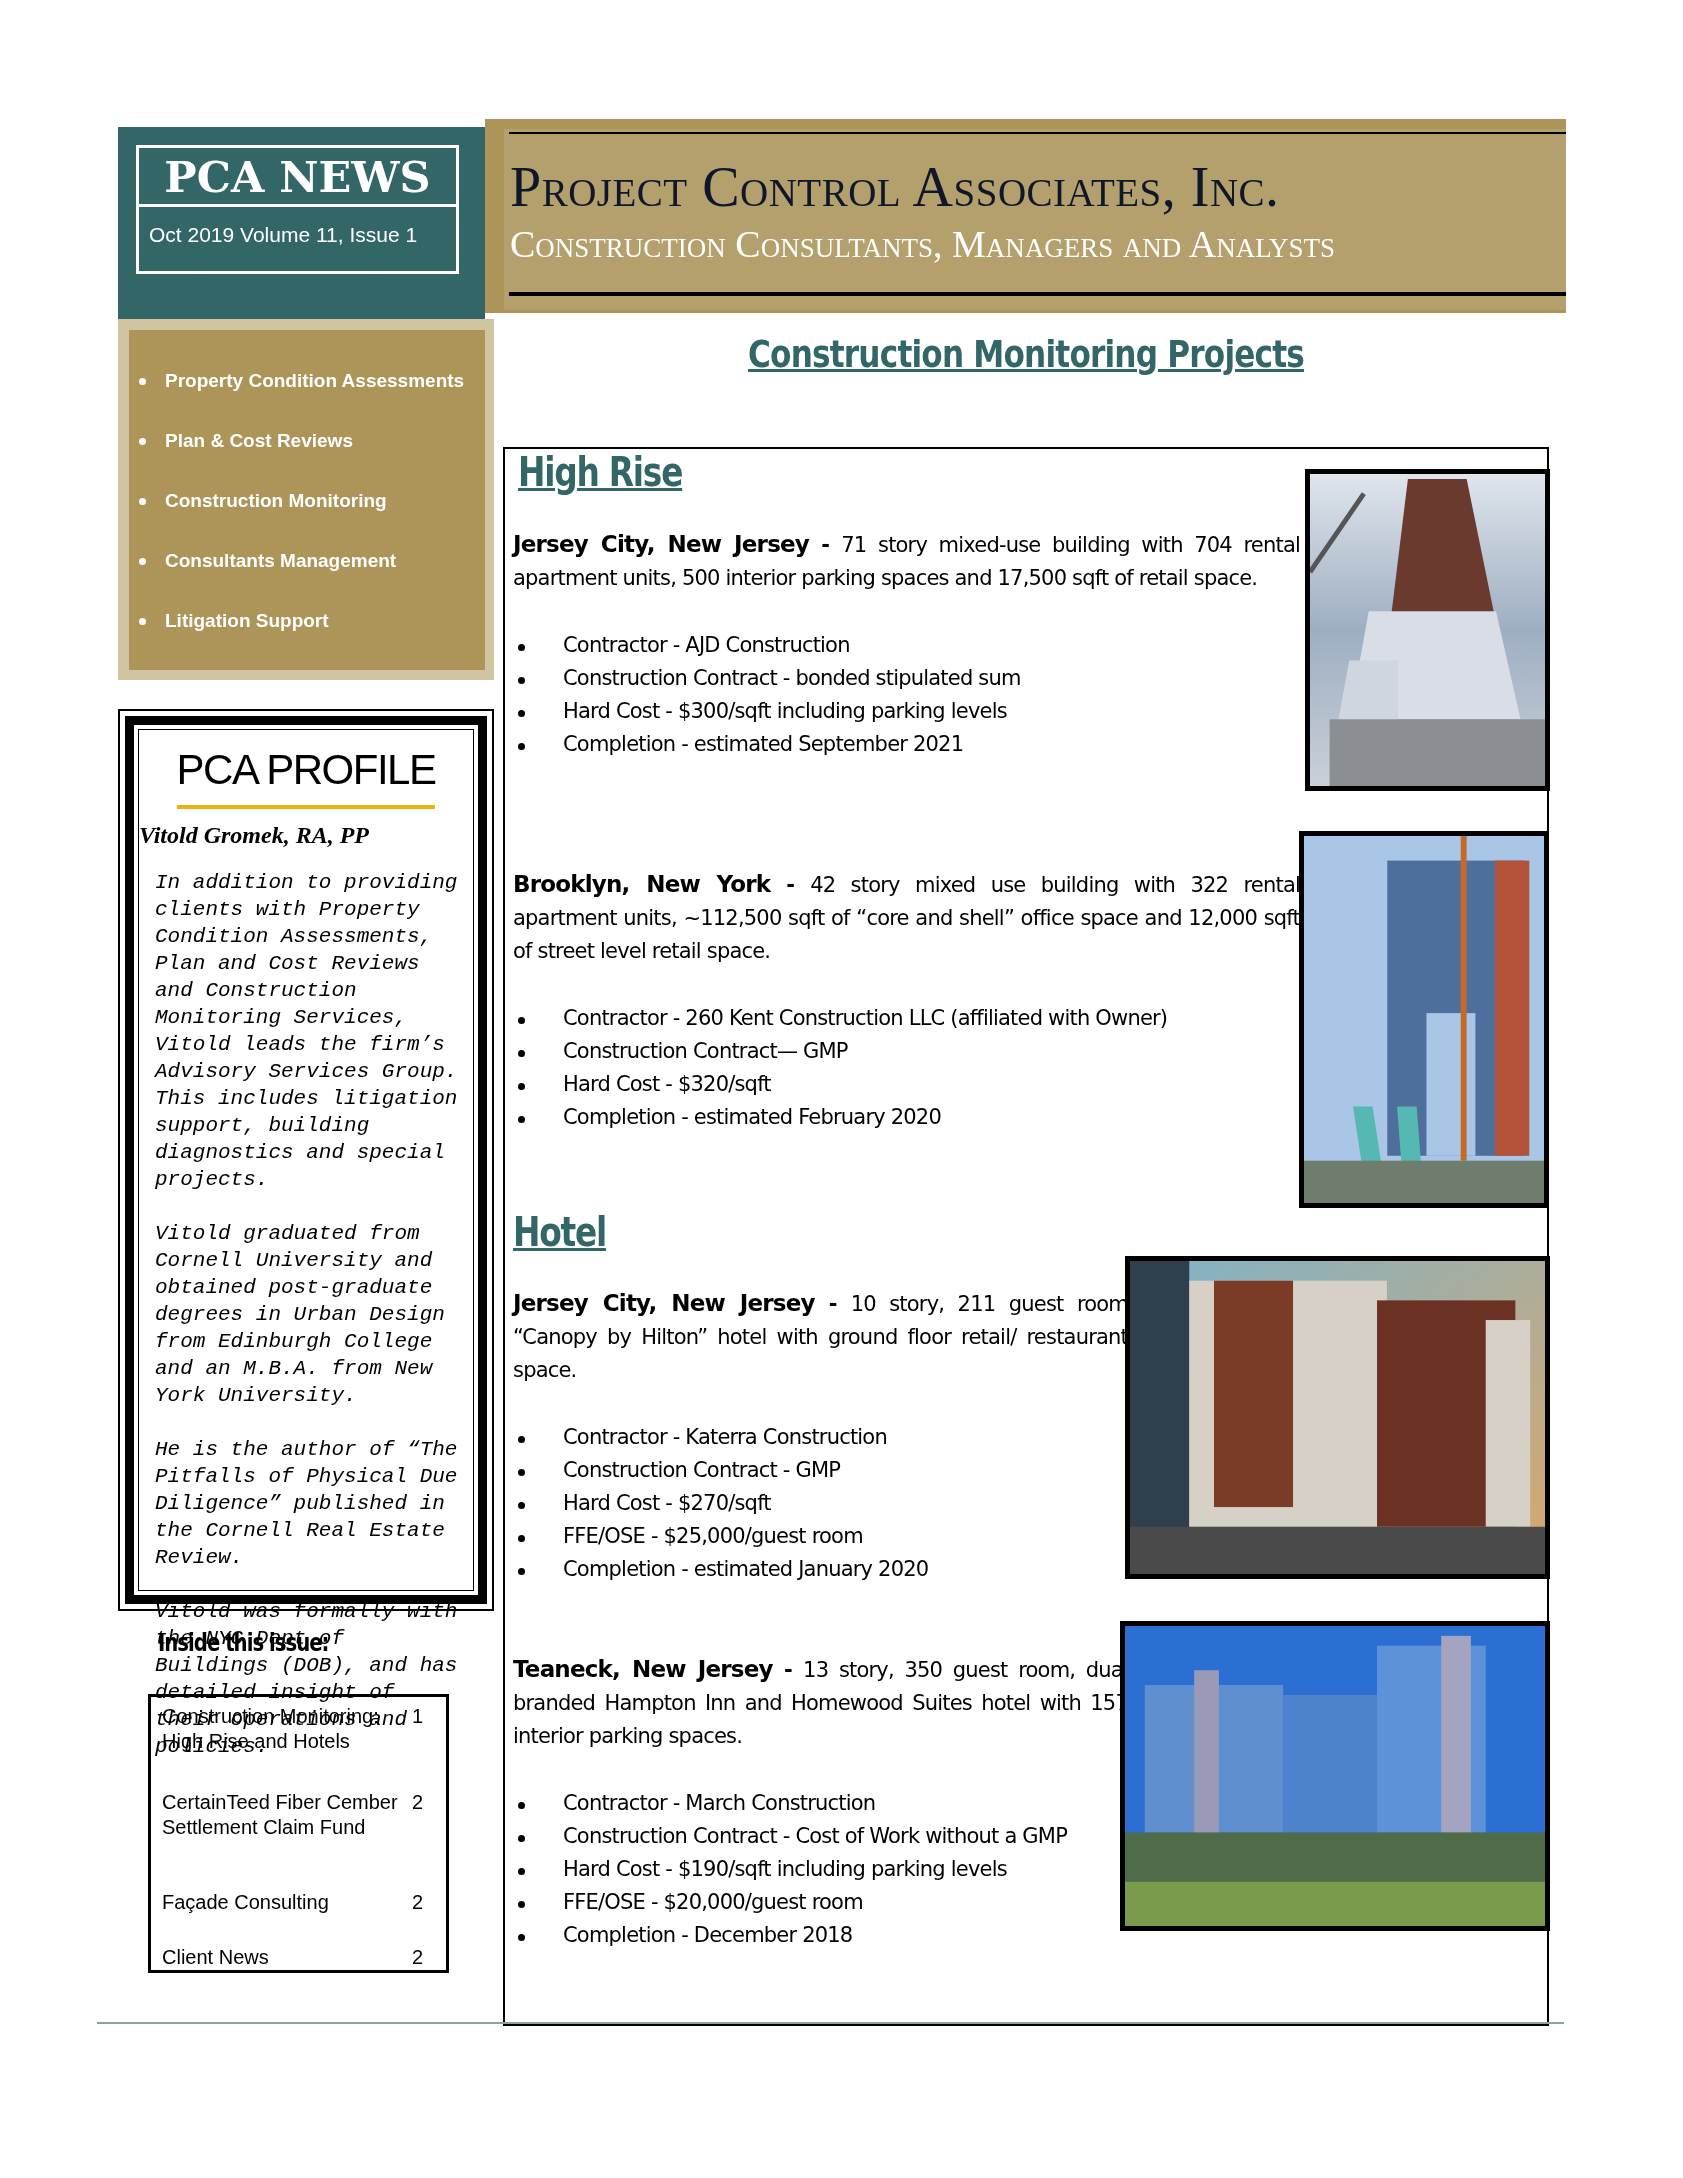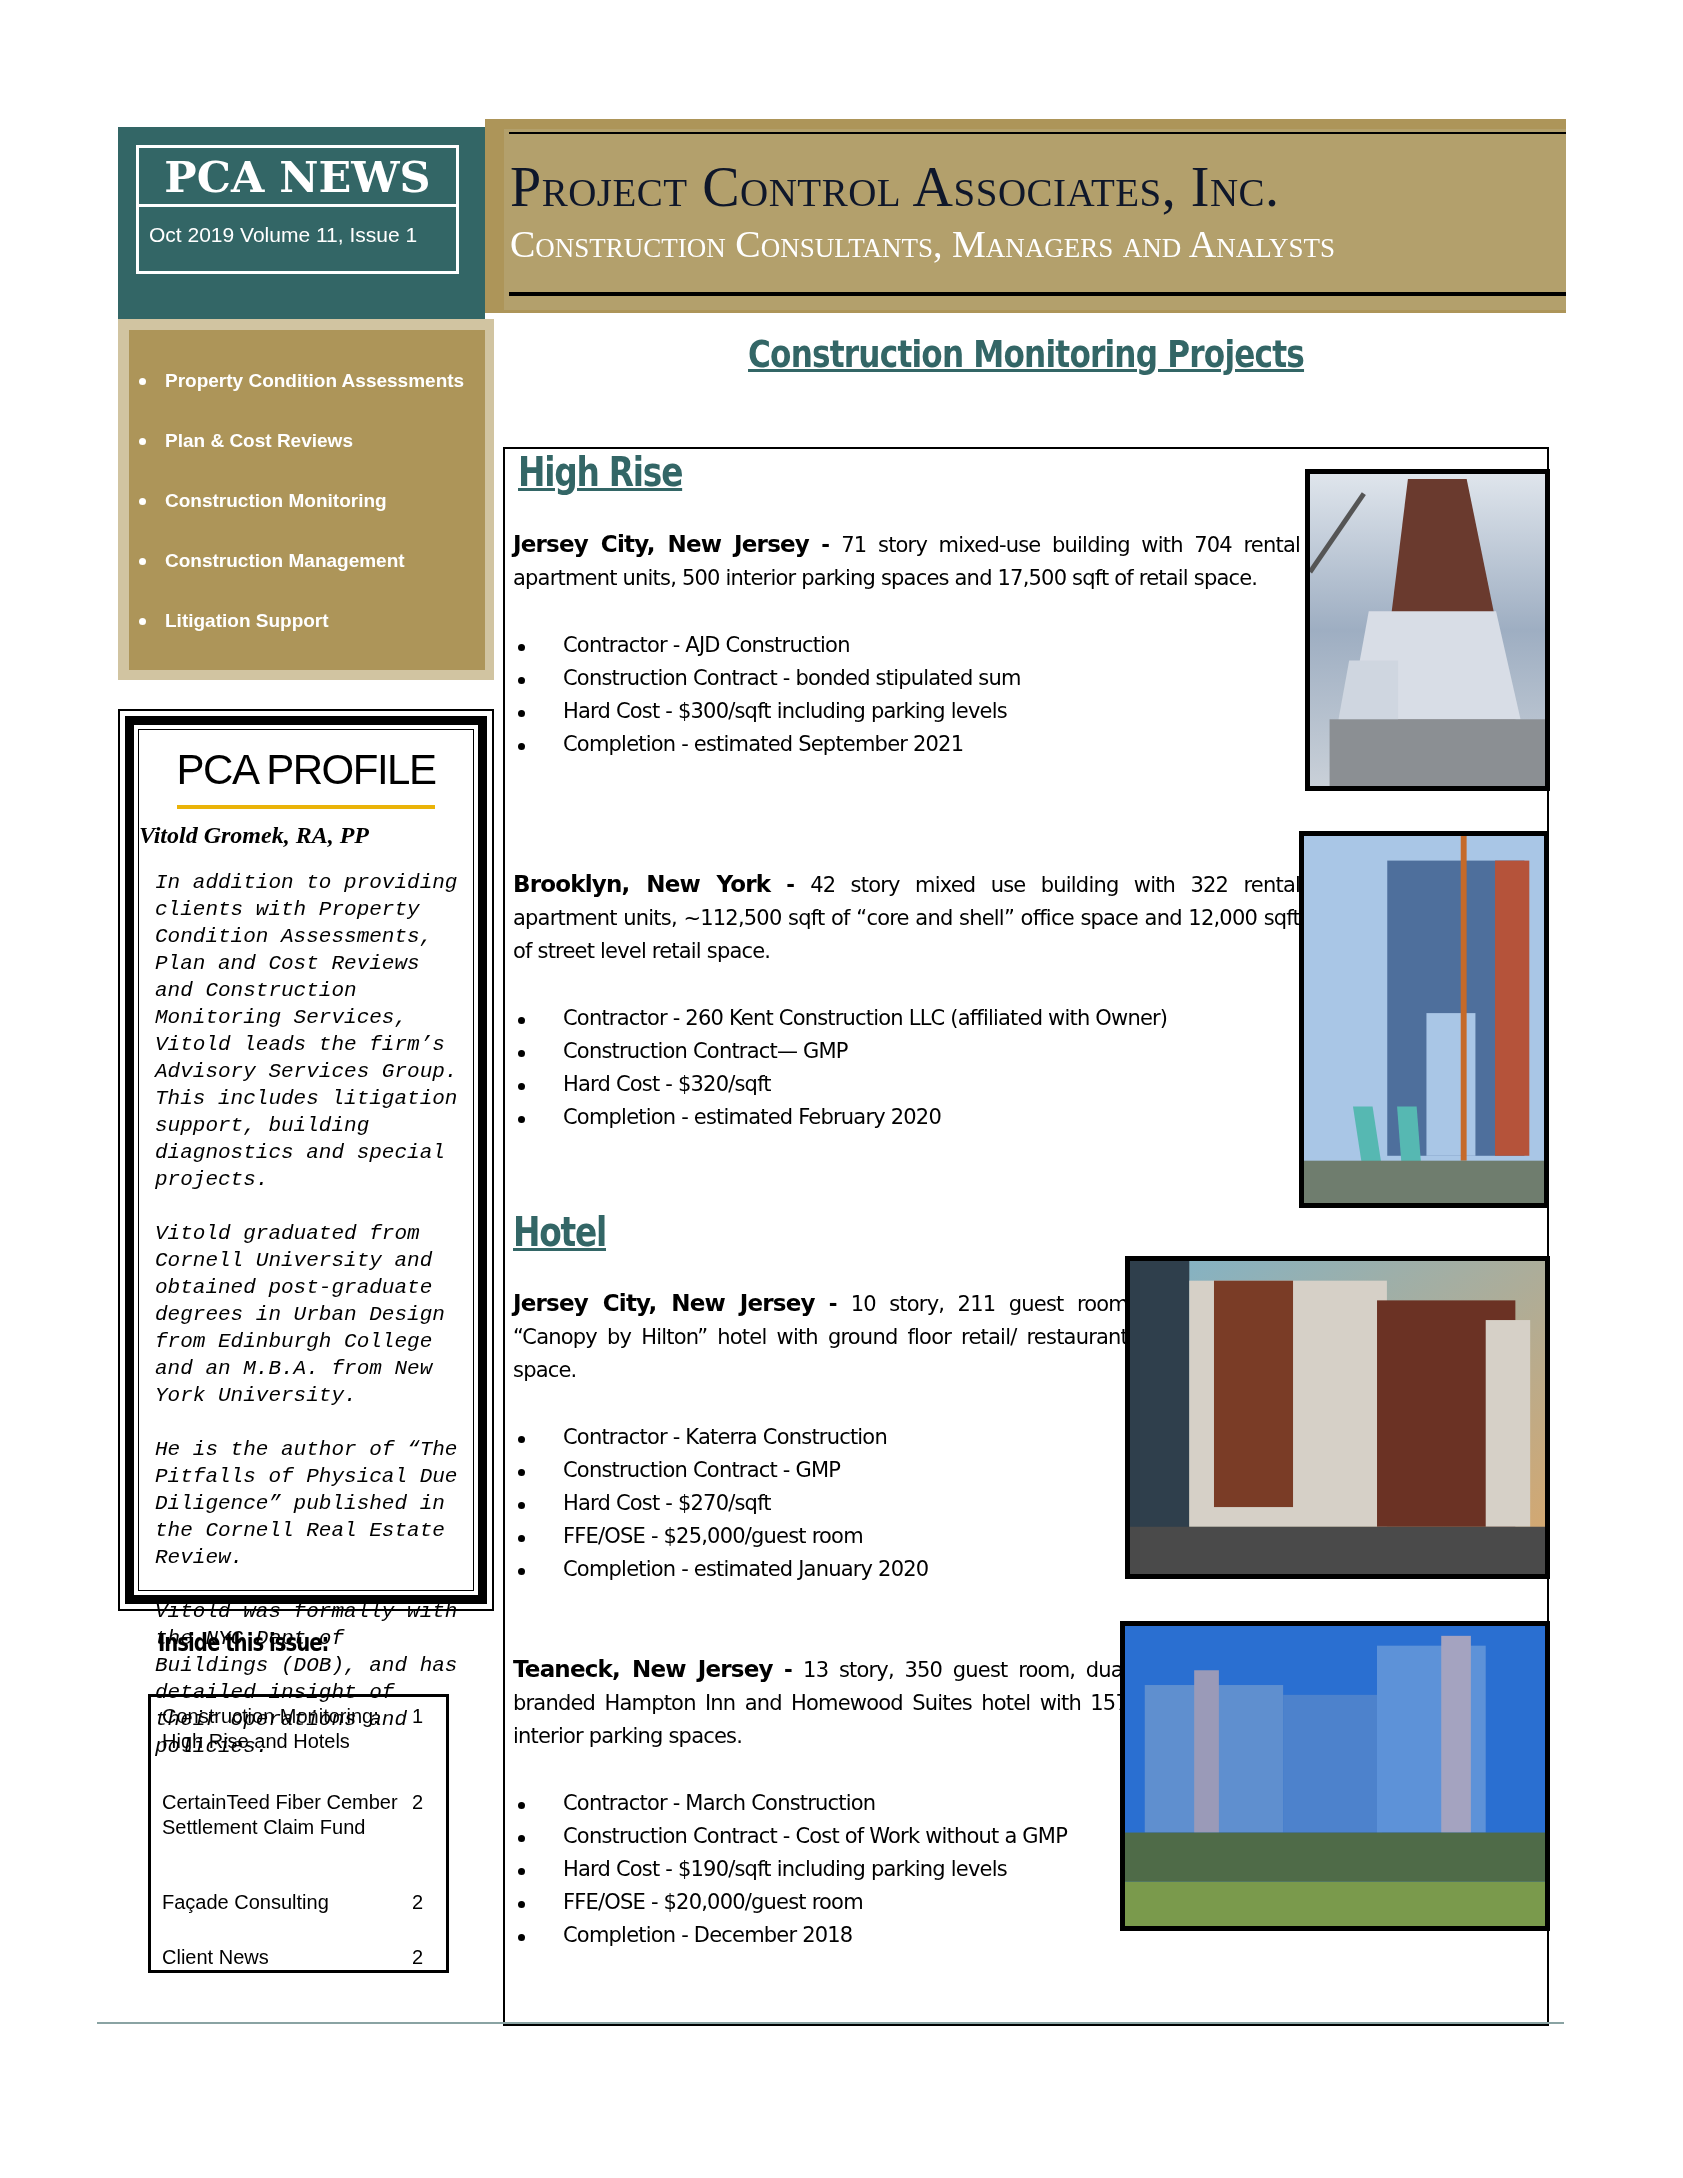--- a/index.html
+++ b/index.html
@@ -80,21 +80,21 @@
     <div id="mast-line-bottom"></div>
   </div>
 </div>
 
 <div id="services-panel" class="abs">
   <div id="services-inner">
     <ul id="services-list">
       <li><span class="bullet"></span><span>Property Condition Assessments</span></li>
       <li><span class="bullet"></span><span>Plan &amp; Cost Reviews</span></li>
       <li><span class="bullet"></span><span>Construction Monitoring</span></li>
-      <li><span class="bullet"></span><span>Construction Management</span></li>
+      <li><span class="bullet"></span><span>Consultants Management</span></li>
       <li><span class="bullet"></span><span>Litigation Support</span></li>
     </ul>
   </div>
 </div>
 
 <div id="profile-box" class="abs">
   <div id="profile-thick">
     <div id="profile-inner">
       <div id="profile-title"><span>PCA PROFILE</span></div>
       <div id="profile-name">Vitold Gromek, RA, PP</div>

